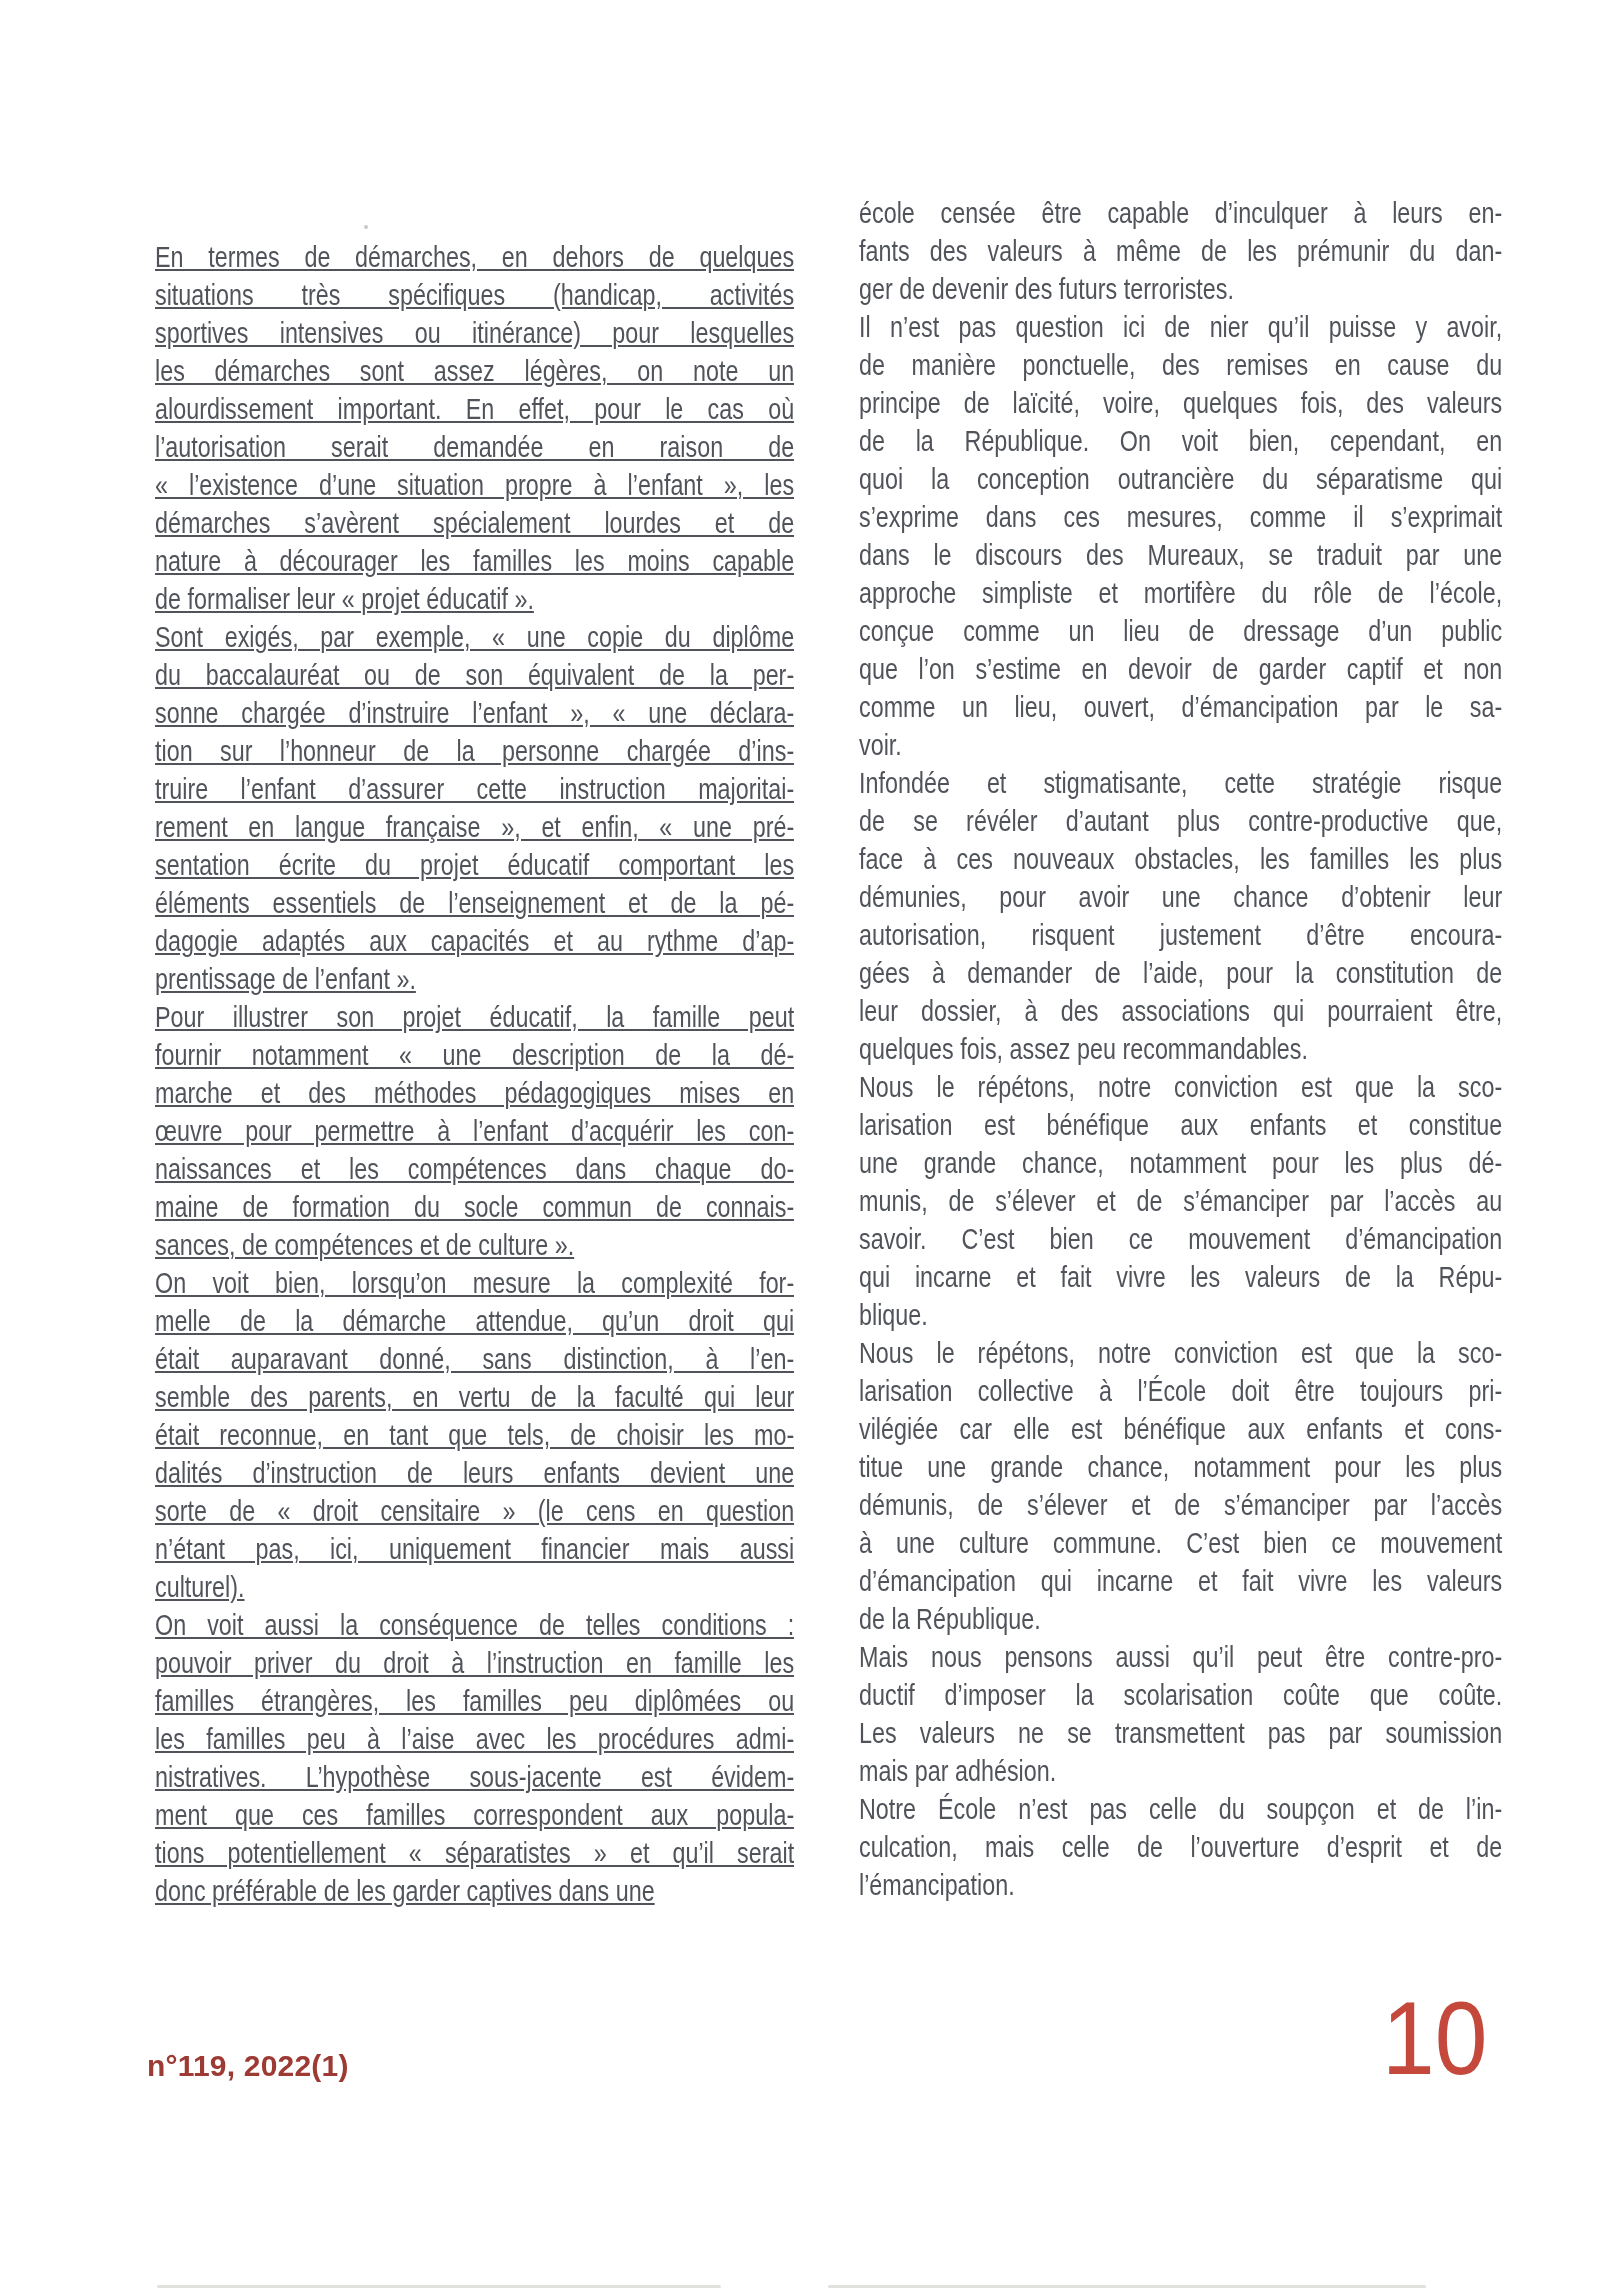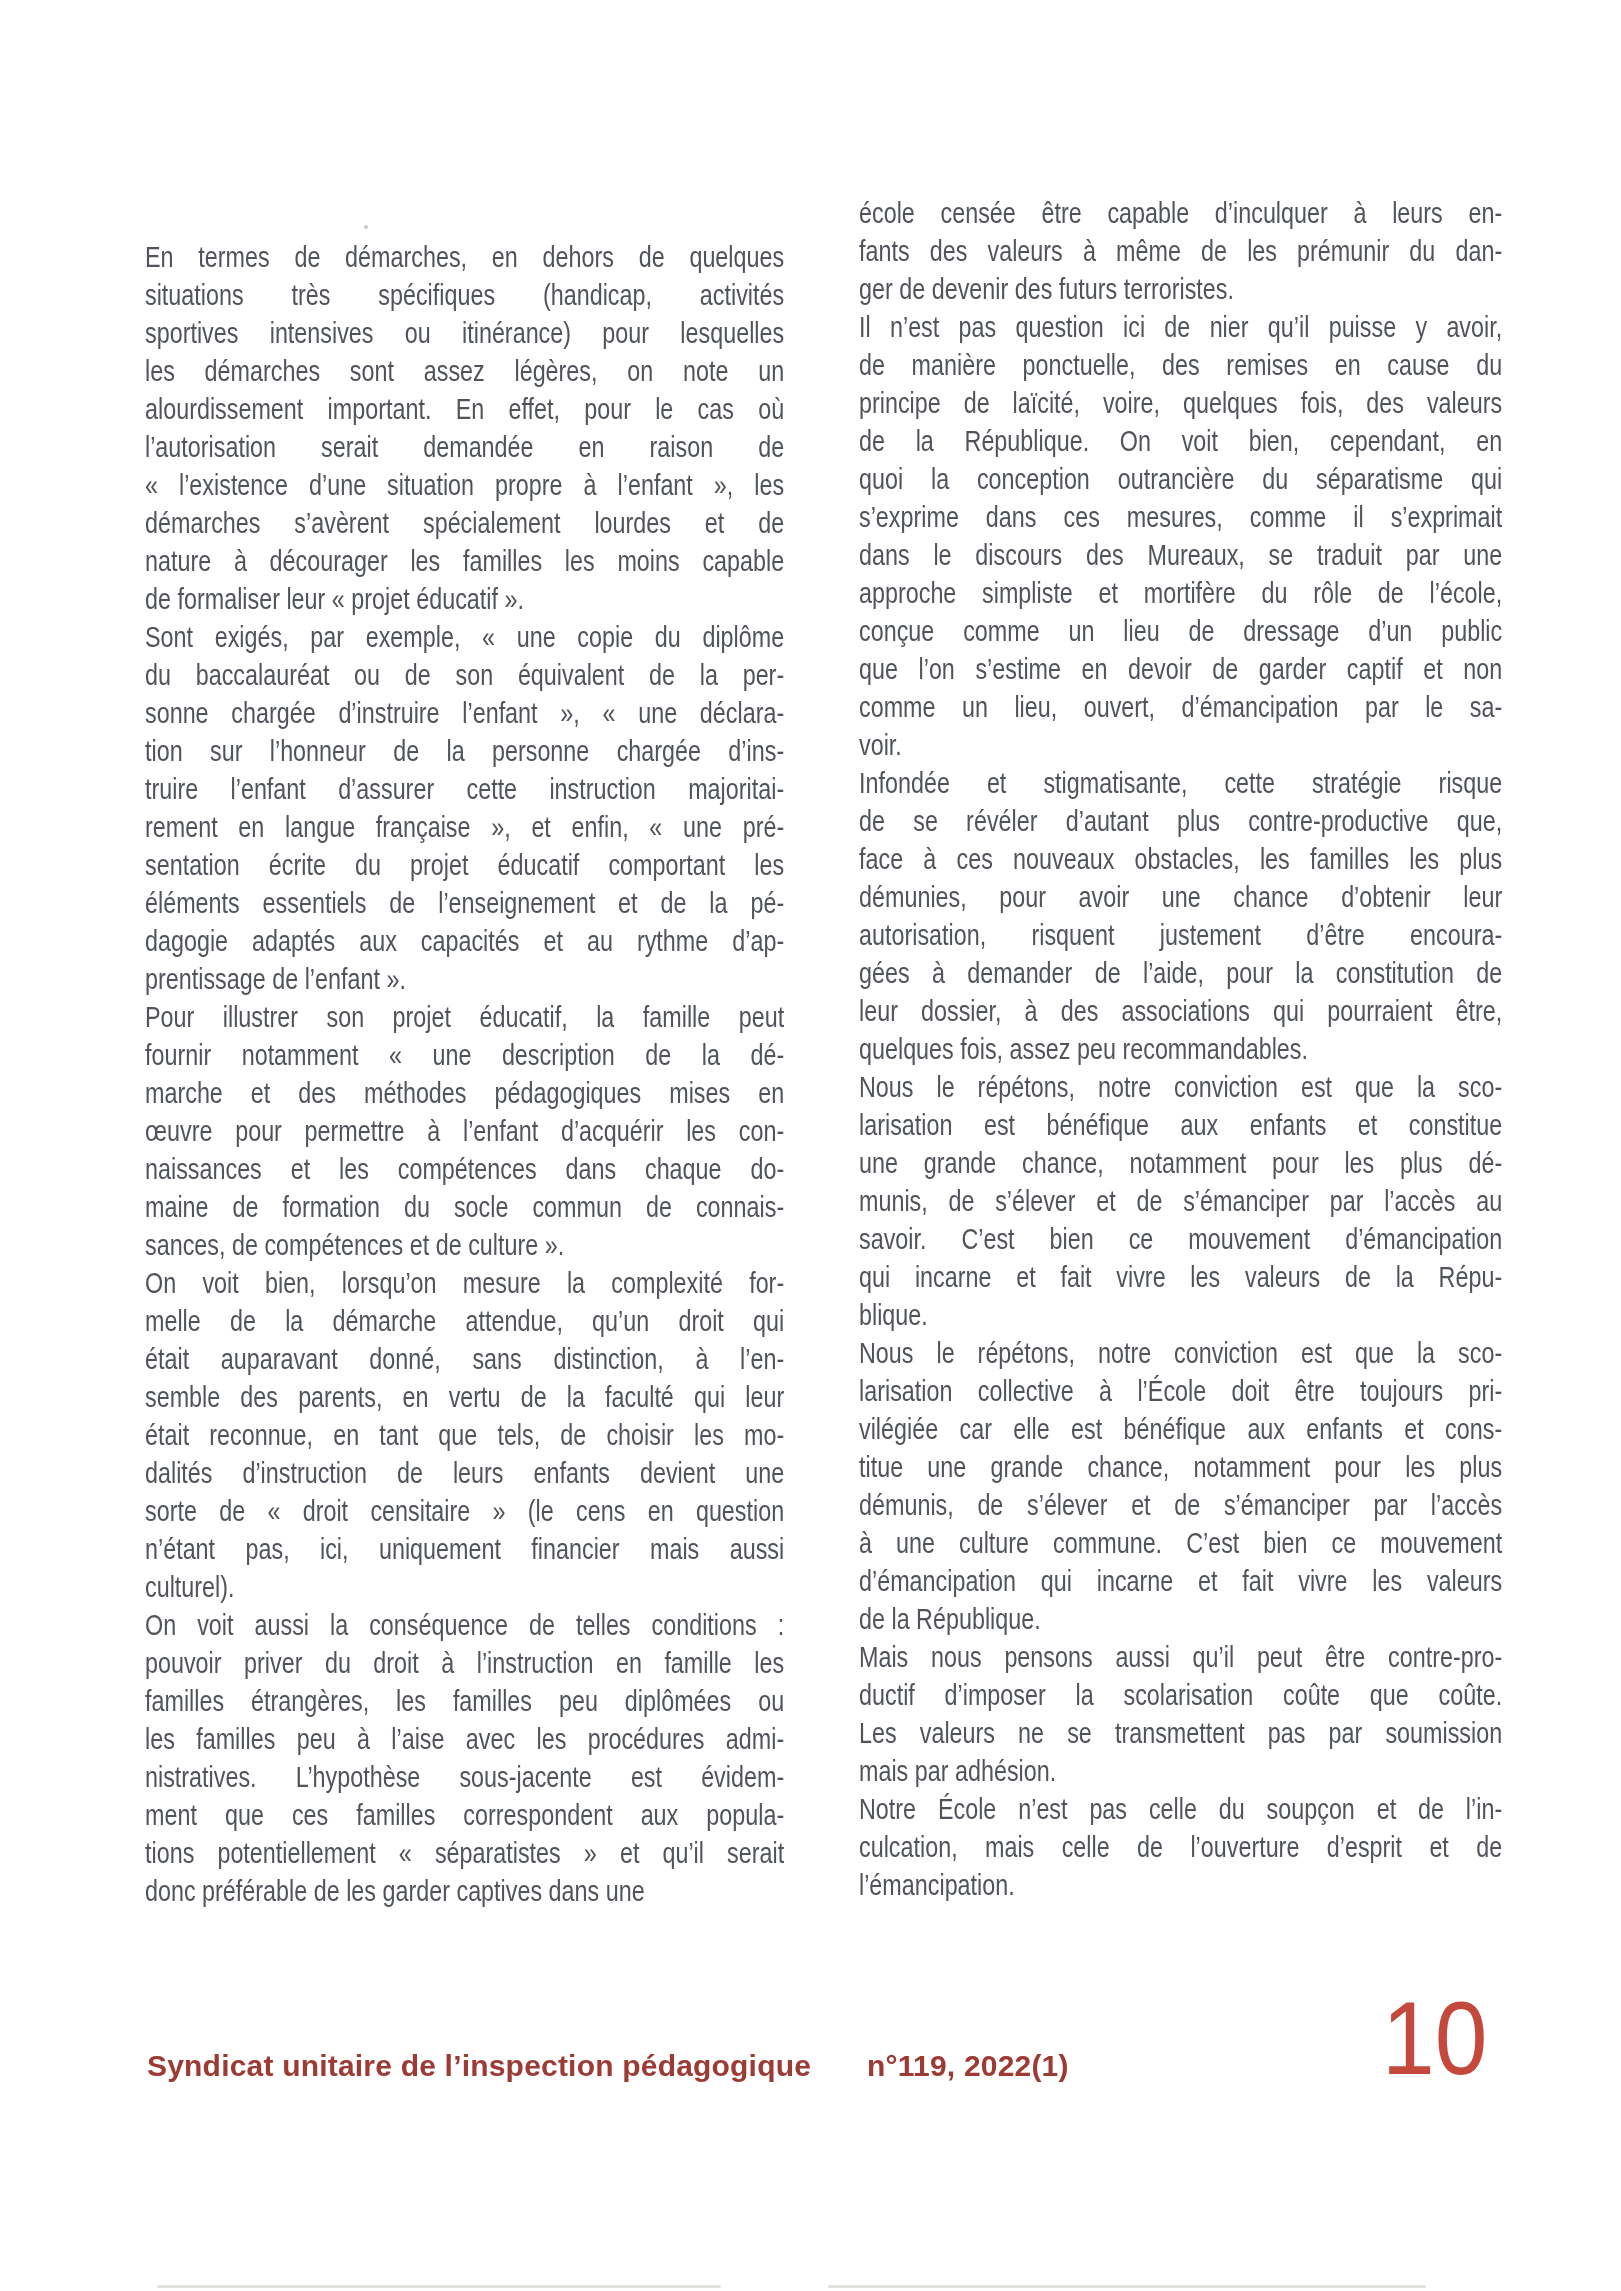--- a/index.html
+++ b/index.html
@@ -17,21 +17,21 @@
     overflow: hidden;
     font-family: "Liberation Sans", "DejaVu Sans", sans-serif;
   }
   .column {
     position: absolute;
     color: var(--text);
     font-size: 29px;
     line-height: 38px;
     font-weight: 400;
   }
-  .col-left  { left: 145px; top: 238px; width: 794px; }
+  .col-left  { left: 155px; top: 238px; width: 794px; text-decoration: underline; }
   .col-right { left: 859px; top: 194px; width: 799px; }
   .line {
     height: 38px;
     overflow: hidden;
     text-align: justify;
     text-align-last: justify;
     transform: scaleX(0.805);
     transform-origin: 0 0;
   }
   .line.para-end { text-align-last: left; }
@@ -172,21 +172,20 @@
       <div class="line">Mais nous pensons aussi qu’il peut être contre-pro-</div>
       <div class="line">ductif d’imposer la scolarisation coûte que coûte.</div>
       <div class="line">Les valeurs ne se transmettent pas par soumission</div>
       <div class="line para-end">mais par adhésion.</div>
       <div class="line">Notre École n’est pas celle du soupçon et de l’in-</div>
       <div class="line">culcation, mais celle de l’ouverture d’esprit et de</div>
       <div class="line para-end">l’émancipation.</div>
     </div>
 
   <div class="footer">
-    <span>Syndicat unitaire de l’inspection pédagogique</span>
     <span>n°119, 2022(1)</span>
   </div>
 
   <div class="page-number">10</div>
 
   <div class="artifact dot"></div>
   <div class="artifact streak-1"></div>
   <div class="artifact streak-2"></div>
 
 </div>

